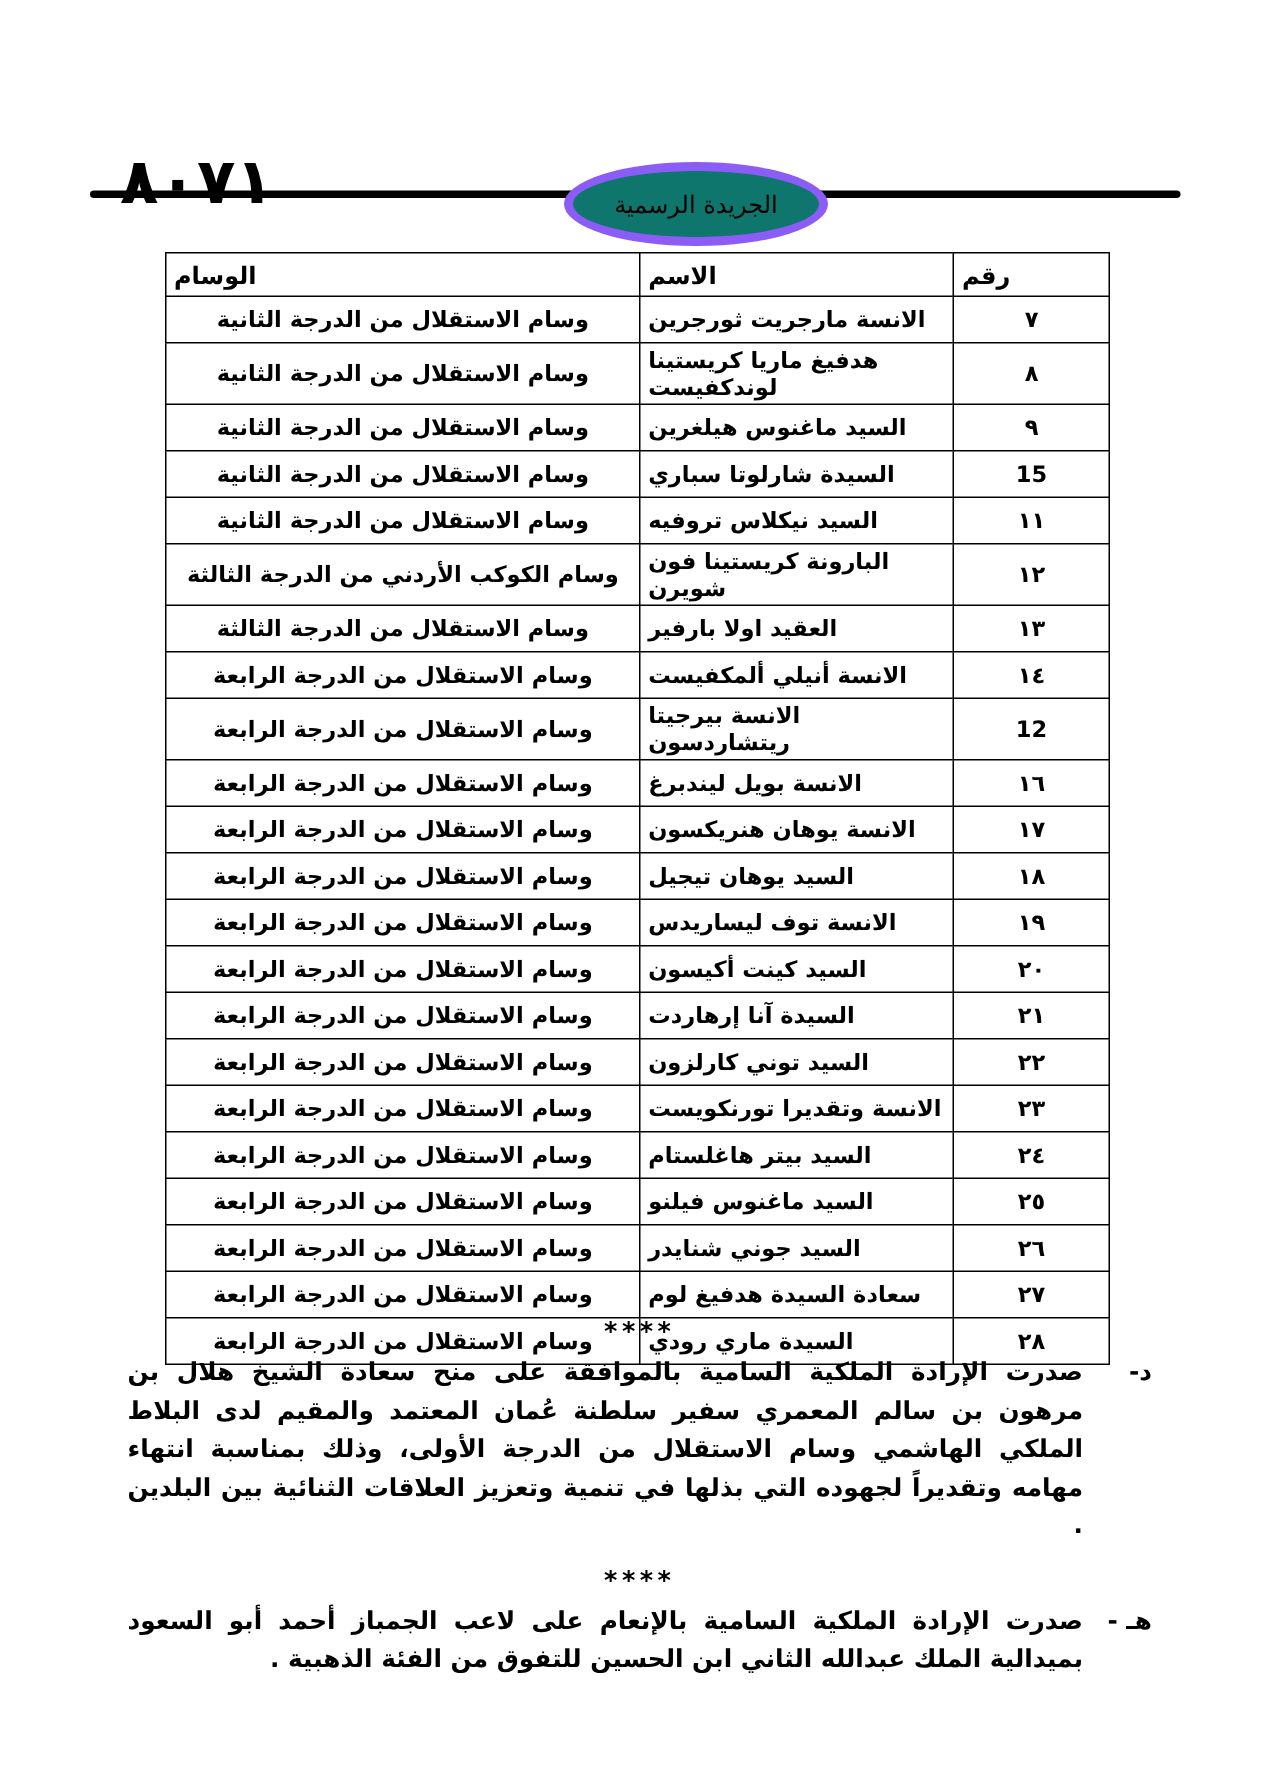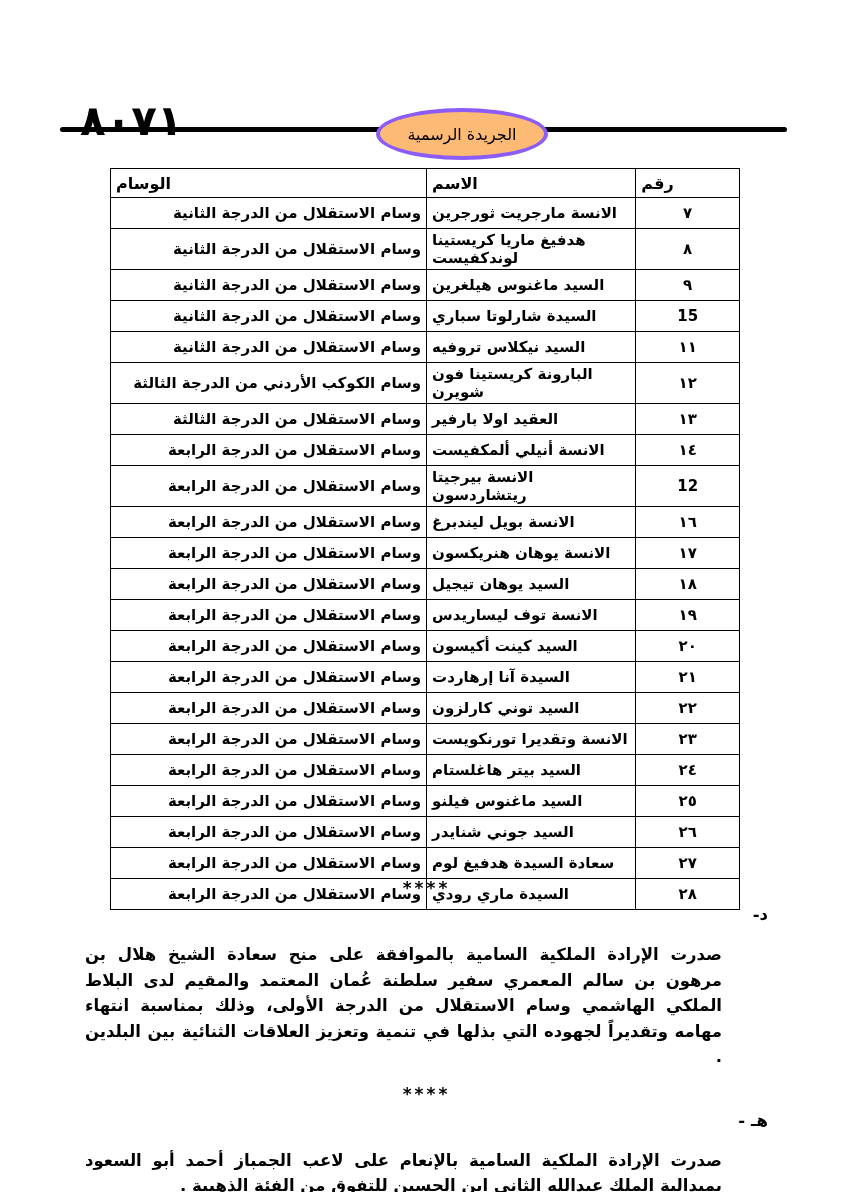--- a/index.html
+++ b/index.html
@@ -8,50 +8,50 @@
     font-family:"DejaVu Sans", sans-serif;color:#000;overflow:hidden;
   }
   .page-number{
     position:absolute;top:50px;left:80px;
     font-size:42px;font-weight:bold;direction:ltr;letter-spacing:2px;margin-top:46px;
   }
   .masthead{position:absolute;top:110px;left:60px;width:727px;height:42px;}
   .masthead-rule{position:absolute;top:17px;left:0;right:0;height:5px;background:#000;border-radius:3px;}
   .masthead-oval{
     position:absolute;left:316px;top:-2px;width:164px;height:44px;
-    border:4px solid #8b5cf6;border-radius:50%;background:#fdba74;
+    border:6px solid #8b5cf6;border-radius:50%;background:#0f766e;
     display:flex;align-items:center;justify-content:center;
     font-size:16px;direction:rtl;
   }
   table.honors{
     position:absolute;top:168px;left:110px;width:630px;
     border-collapse:collapse;direction:rtl;
     font-weight:bold;font-size:15px;
   }
   table.honors th, table.honors td{
     border:1.6px solid #000;padding:2px 5px;height:26px;
   }
   table.honors th{font-size:16px;text-align:left;height:24px;}
   th.col-num, td.col-num{width:96px;text-align:center;}
   th.col-name, td.col-name{width:204px;}
   td.col-name{text-align:left;padding-right:7px;}
-  th.col-medal, td.col-medal{width:318px;}
+  th.col-medal, td.col-medal{width:318px;text-align:center;}
   .footer{
     position:absolute;top:878px;left:85px;width:683px;direction:rtl;
   }
   .sep{
     text-align:center;font-size:17px;font-weight:bold;letter-spacing:3px;
     margin:0 0 4px 0;direction:ltr;
   }
   .para{
     display:flex;direction:rtl;font-weight:bold;font-size:16.5px;
     line-height:1.55;margin:2px 0 14px 0;
   }
   .para-label{flex:0 0 46px;white-space:nowrap;}
-  .para-text{flex:1;text-align:justify;margin-top:40px;}
+  .para-text{flex:1;text-align:justify;}
 </style>
 </head>
 <body>
 
 <div class="page-number">٨٠٧١</div>
 
 <div class="masthead">
   <div class="masthead-rule"></div>
   <div class="masthead-oval">
     <span>الجريدة الرسمية</span>

